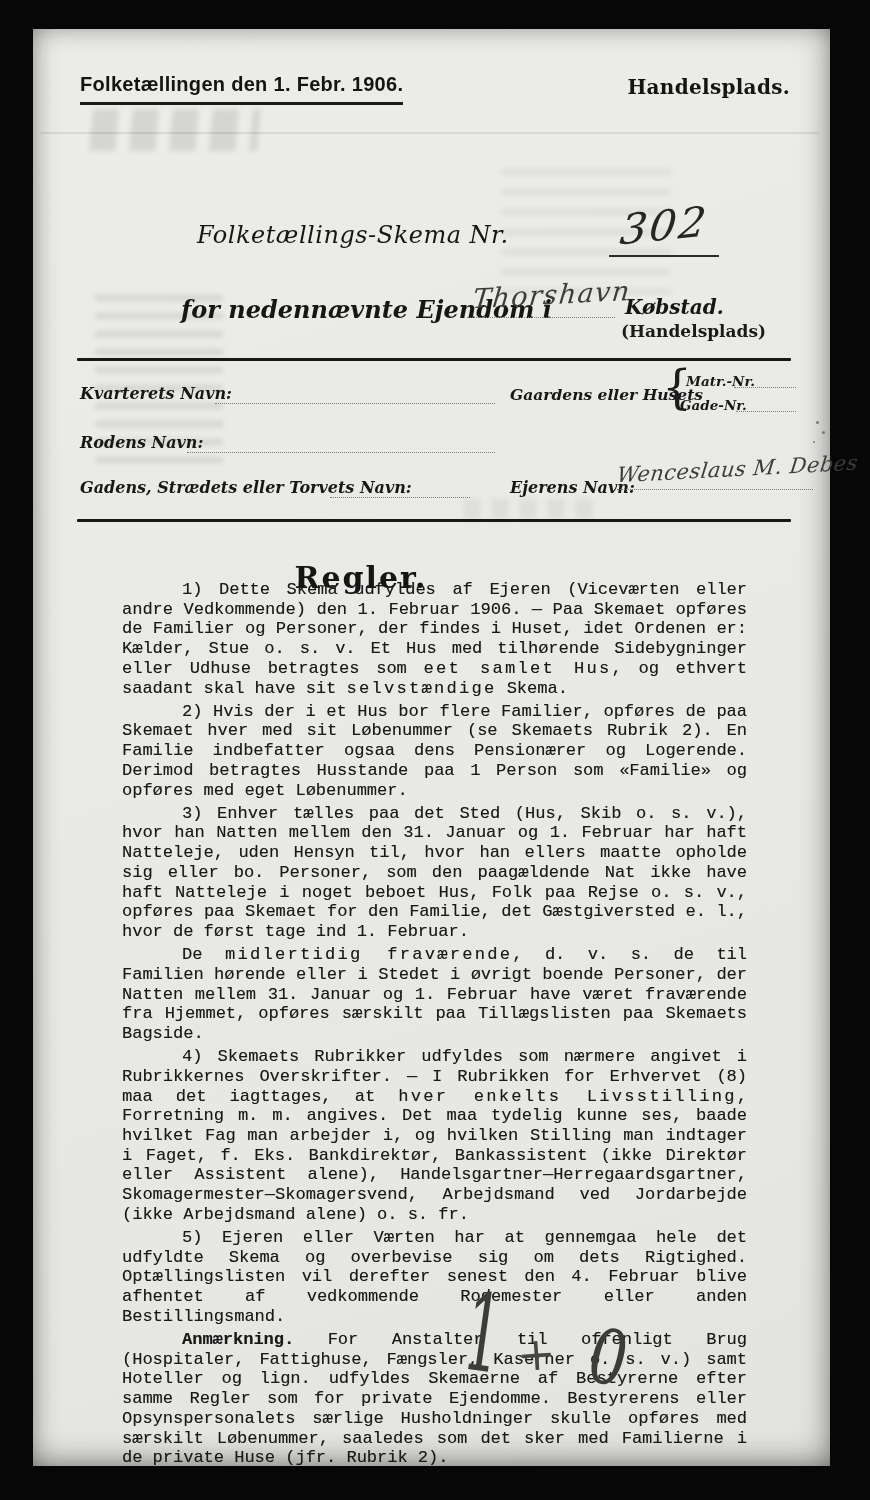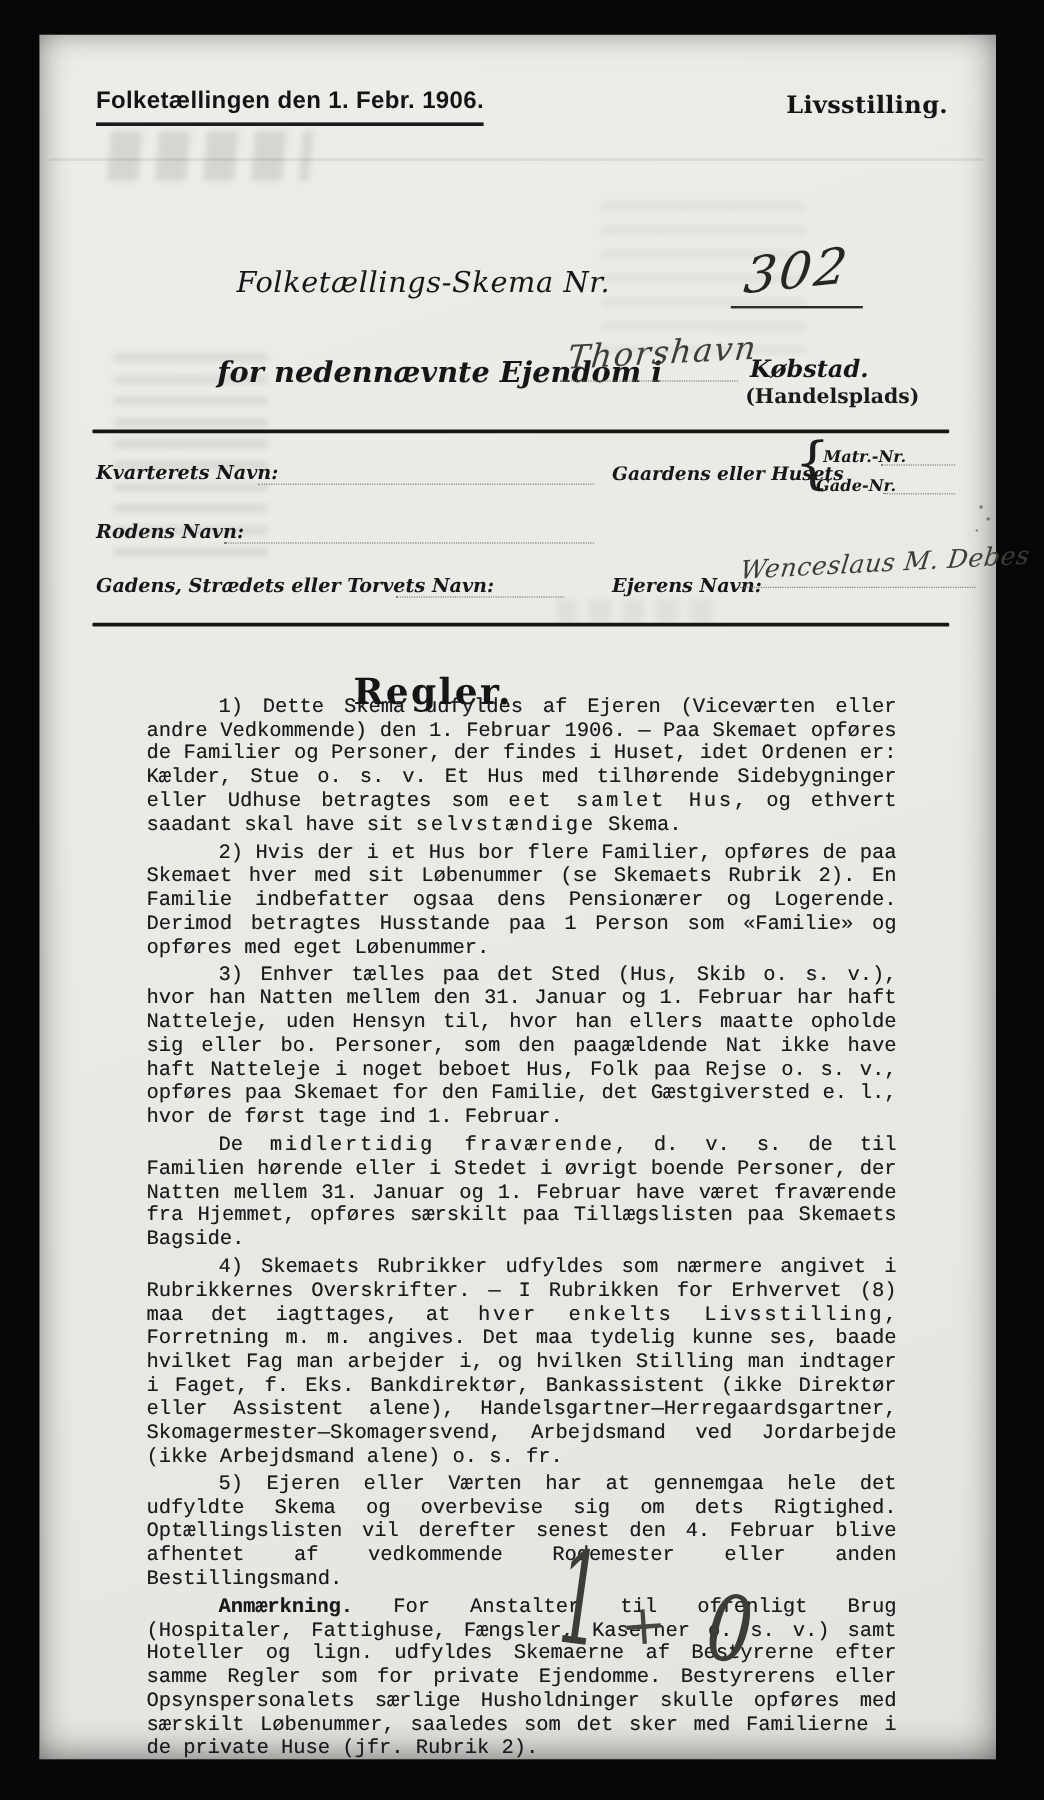--- a/index.html
+++ b/index.html
@@ -106,21 +106,21 @@
   <div class="a ghost ghost1"></div>
   <div class="a ghost ghost2"></div>
   <div class="a ghost ghost3"></div>
   <div class="a ghost ghost4"></div>
   <div class="a scanline"></div>
   <div class="a speck" style="left:783px;top:392px;"></div>
   <div class="a speck" style="left:789px;top:402px;"></div>
   <div class="a speck" style="left:780px;top:412px;width:2px;height:2px;"></div>
 
   <div class="a hdr-left">Folketællingen den 1. Febr. 1906.</div>
-  <div class="a hdr-right">Livsstilling.</div>
+  <div class="a hdr-right">Handelsplads.</div>
 
   <div class="a title-main">Folketællings-Skema Nr.</div>
   <div class="a title-num">
     <span>302</span>
   </div>
   <div class="a sub-prefix">for nedennævnte Ejendom i</div>
   <div class="a dots-place"></div>
   <div class="a hw-place hw">Thorshavn</div>
   <div class="a sub-suffix">Købstad.</div>
   <div class="a sub-note">(Handelsplads)</div>

